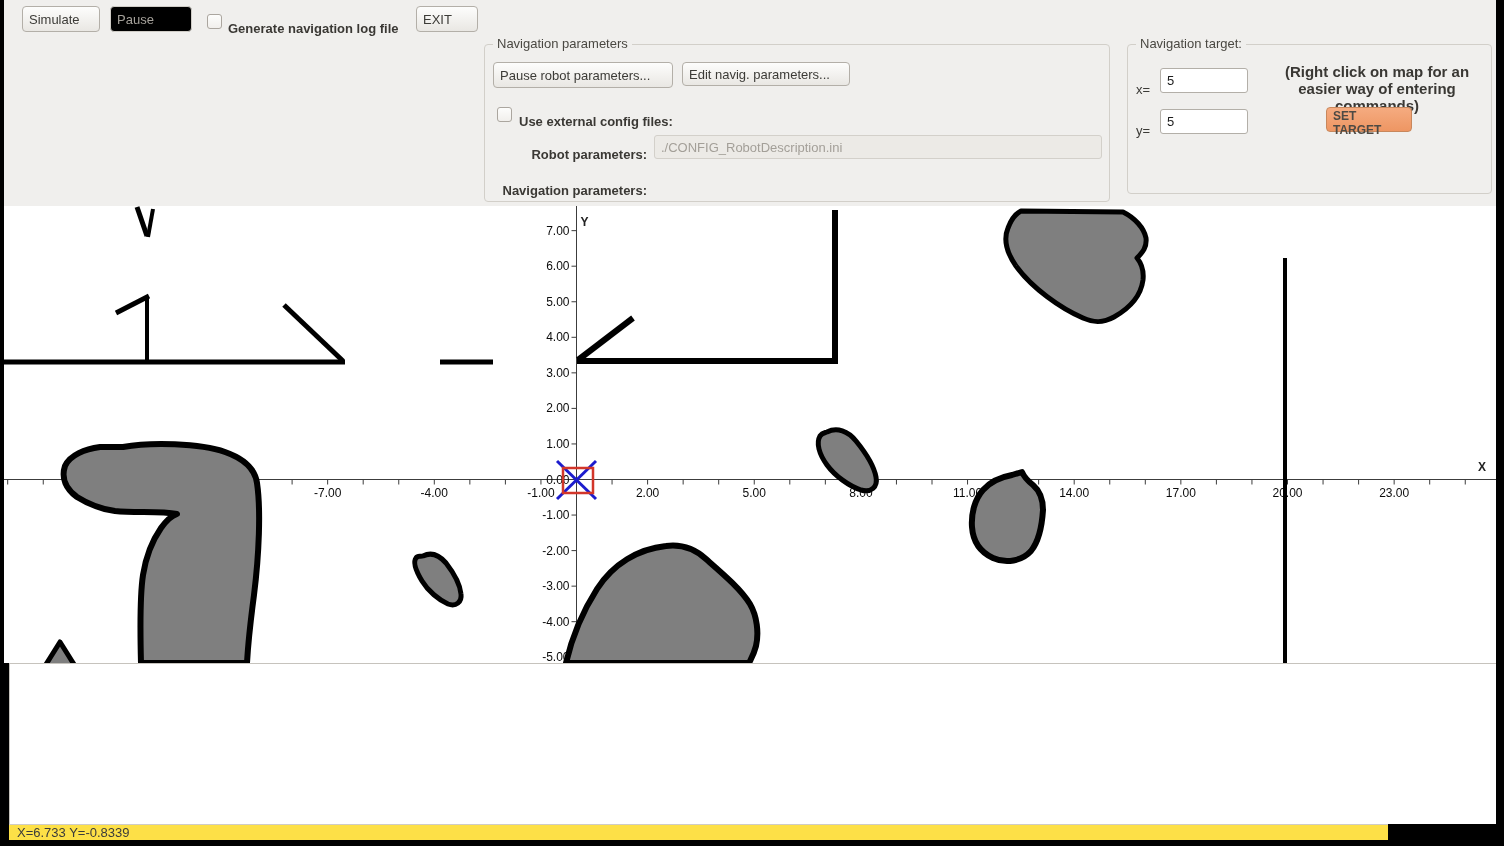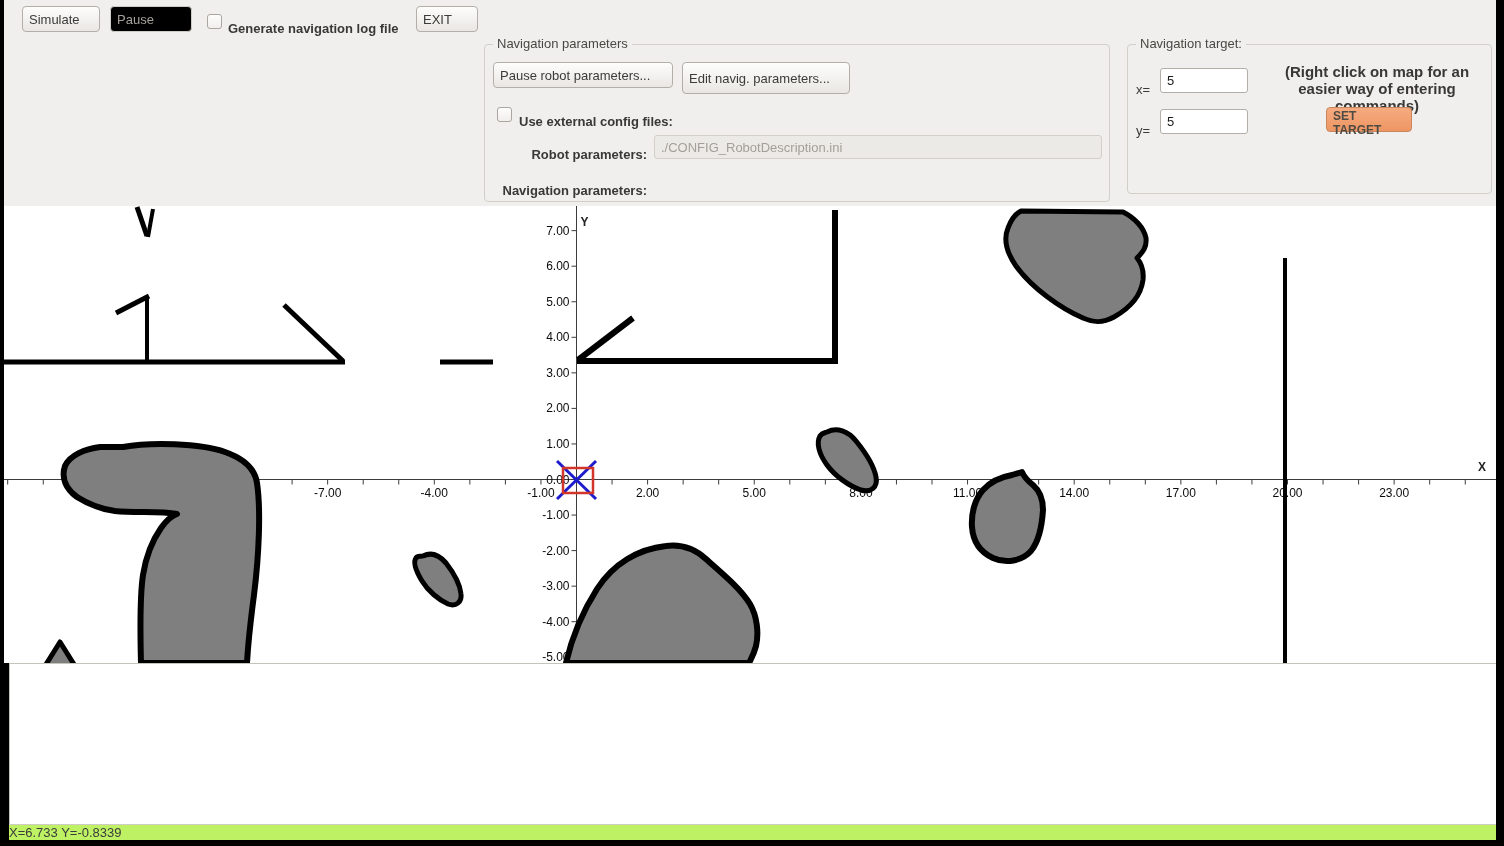--- a/index.html
+++ b/index.html
@@ -51,39 +51,39 @@
     background:linear-gradient(#f5ab80,#ee9663);
     border:1px solid #c8875c;color:#4e4a44;font-weight:bold;font-size:12px;
   }
   
   #map-wrap{left:4px;top:206px;width:1492px;height:457px;background:#ffffff;}
   #mapsvg text{font-family:"Liberation Sans",sans-serif;font-size:12px;fill:#0b0b0b;}
   #mapsvg text.axname{font-weight:bold;fill:#222;}
   
   #bottom-panel{left:9px;top:663px;width:1487px;height:161px;background:#ffffff;
     border-top:1px solid #c6c3bd;border-left:1px solid #c6c3bd;box-sizing:border-box;}
-  #status-bar{left:9px;top:824px;width:1487px;height:16px;background:#bef264;
-    border-top:1px solid #cfccc6;font-size:13px;color:#3b3b3b;line-height:16px;box-sizing:border-box;}
+  #status-bar{left:9px;top:824px;width:1379px;height:16px;background:#fde047;
+    border-top:1px solid #cfccc6;font-size:13px;color:#3b3b3b;line-height:16px;padding-left:8px;box-sizing:border-box;}
 </style>
 </head>
 <body>
 
 <div class="abs" id="top-panel">
 
   <button class="btn" style="left:18px;top:6px;width:78px;height:26px;">Simulate</button>
   <button class="btn disabled" style="left:106px;top:6px;width:82px;height:26px;">Pause</button>
   <span class="cb" style="left:203px;top:14px;"></span>
   <span class="lbl" style="left:224px;top:13px;">Generate navigation log file</span>
   <button class="btn" style="left:412px;top:6px;width:62px;height:26px;">EXIT</button>
 
 
   <div class="groupbox" style="left:480px;top:44px;width:626px;height:158px;">
     <span class="groupbox-title">Navigation parameters</span>
     <button class="btn" style="left:8px;top:17px;width:180px;height:26px;">Pause robot parameters...</button>
-    <button class="btn" style="left:197px;top:17px;width:168px;height:32px;">Edit navig. parameters...</button>
+    <button class="btn" style="left:197px;top:17px;width:168px;height:24px;">Edit navig. parameters...</button>
     <span class="cb" style="left:12px;top:62px;"></span>
     <span class="lbl" style="left:34px;top:61px;">Use external config files:</span>
     <span class="lbl" style="left:0px;top:94px;width:162px;text-align:right;">Robot parameters:</span>
     <input class="tfield off" style="left: 169px; top: 90px; width: 448px; height: 24px;" readonly="" value="./CONFIG_RobotDescription.ini">
     <span class="lbl" style="left:0px;top:130px;width:162px;text-align:right;">Navigation parameters:</span>
   </div>
 
   <div class="groupbox" style="left:1123px;top:44px;width:365px;height:150px;">
     <span class="groupbox-title">Navigation target:</span>
     <span class="lbl" style="left:8px;top:29px;font-weight:normal;color:#3c3b37;">x=</span>

